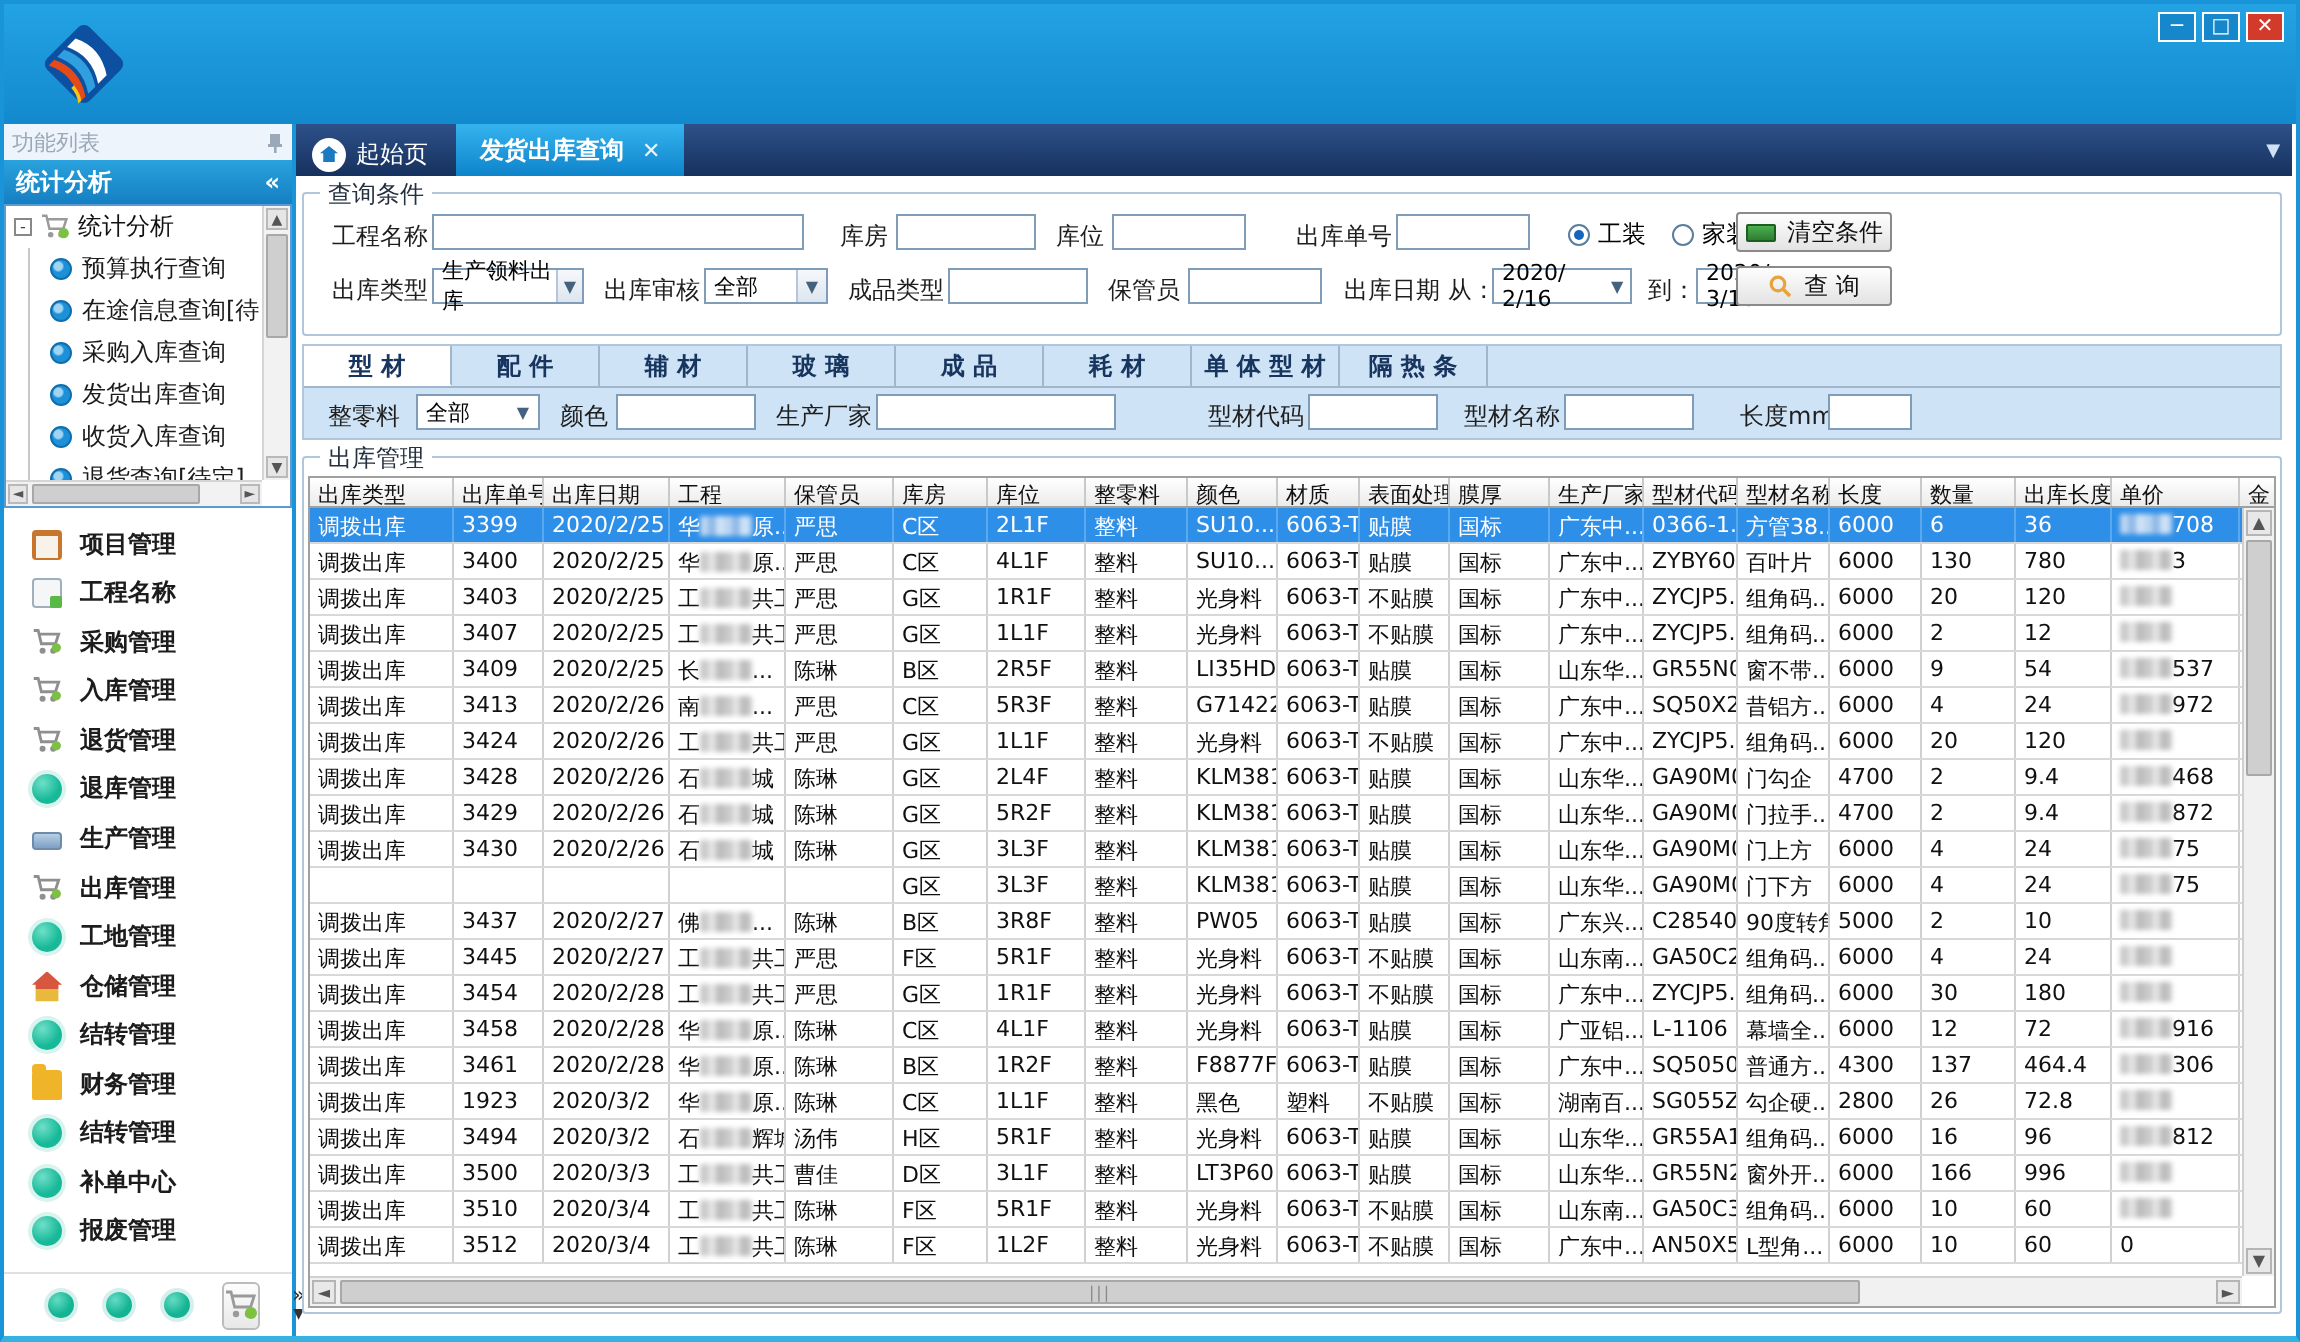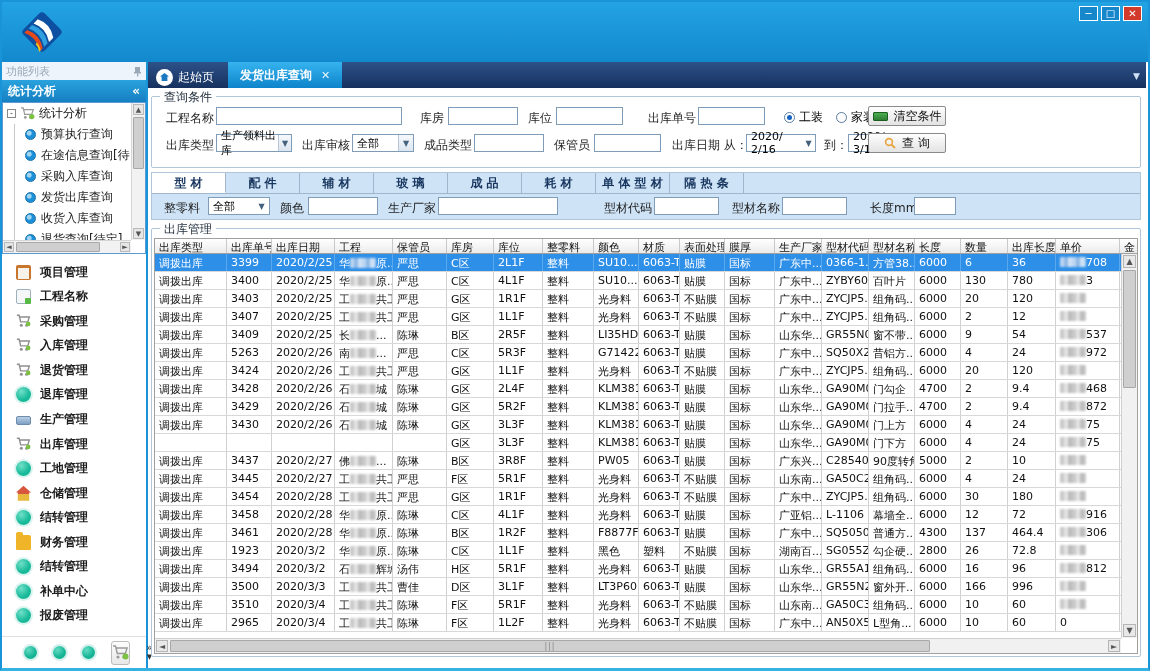--- a/index.html
+++ b/index.html
@@ -527,21 +527,21 @@
                   <div class="td" style="width:47px">GR55N02</div>
                   <div class="td" style="width:46px">窗不带...</div>
                   <div class="td" style="width:46px">6000</div>
                   <div class="td" style="width:47px">9</div>
                   <div class="td" style="width:48px">54</div>
                   <div class="td" style="width:64px"><span class="blur"></span>537</div>
                   <div class="td" style="width:27px">106</div>
                 </div>
                 <div class="tr">
                   <div class="td" style="width:72px">调拨出库</div>
-                  <div class="td" style="width:45px">5263</div>
+                  <div class="td" style="width:45px">3413</div>
                   <div class="td" style="width:63px">2020/2/26</div>
                   <div class="td" style="width:58px">南<span class="blur"></span>...</div>
                   <div class="td" style="width:54px">严思</div>
                   <div class="td" style="width:47px">C区</div>
                   <div class="td" style="width:49px">5R3F</div>
                   <div class="td" style="width:51px">整料</div>
                   <div class="td" style="width:45px">G71422</div>
                   <div class="td" style="width:41px">6063-T5</div>
                   <div class="td" style="width:45px">贴膜</div>
                   <div class="td" style="width:50px">国标</div>
@@ -857,21 +857,21 @@
                   <div class="td" style="width:47px">GA50C37</div>
                   <div class="td" style="width:46px">组角码...</div>
                   <div class="td" style="width:46px">6000</div>
                   <div class="td" style="width:47px">10</div>
                   <div class="td" style="width:48px">60</div>
                   <div class="td" style="width:64px"><span class="blur"></span></div>
                   <div class="td" style="width:27px">0</div>
                 </div>
                 <div class="tr">
                   <div class="td" style="width:72px">调拨出库</div>
-                  <div class="td" style="width:45px">2965</div>
+                  <div class="td" style="width:45px">3512</div>
                   <div class="td" style="width:63px">2020/3/4</div>
                   <div class="td" style="width:58px">工<span class="blur"></span>共工程</div>
                   <div class="td" style="width:54px">陈琳</div>
                   <div class="td" style="width:47px">F区</div>
                   <div class="td" style="width:49px">1L2F</div>
                   <div class="td" style="width:51px">整料</div>
                   <div class="td" style="width:45px">光身料</div>
                   <div class="td" style="width:41px">6063-T5</div>
                   <div class="td" style="width:45px">不贴膜</div>
                   <div class="td" style="width:50px">国标</div>

